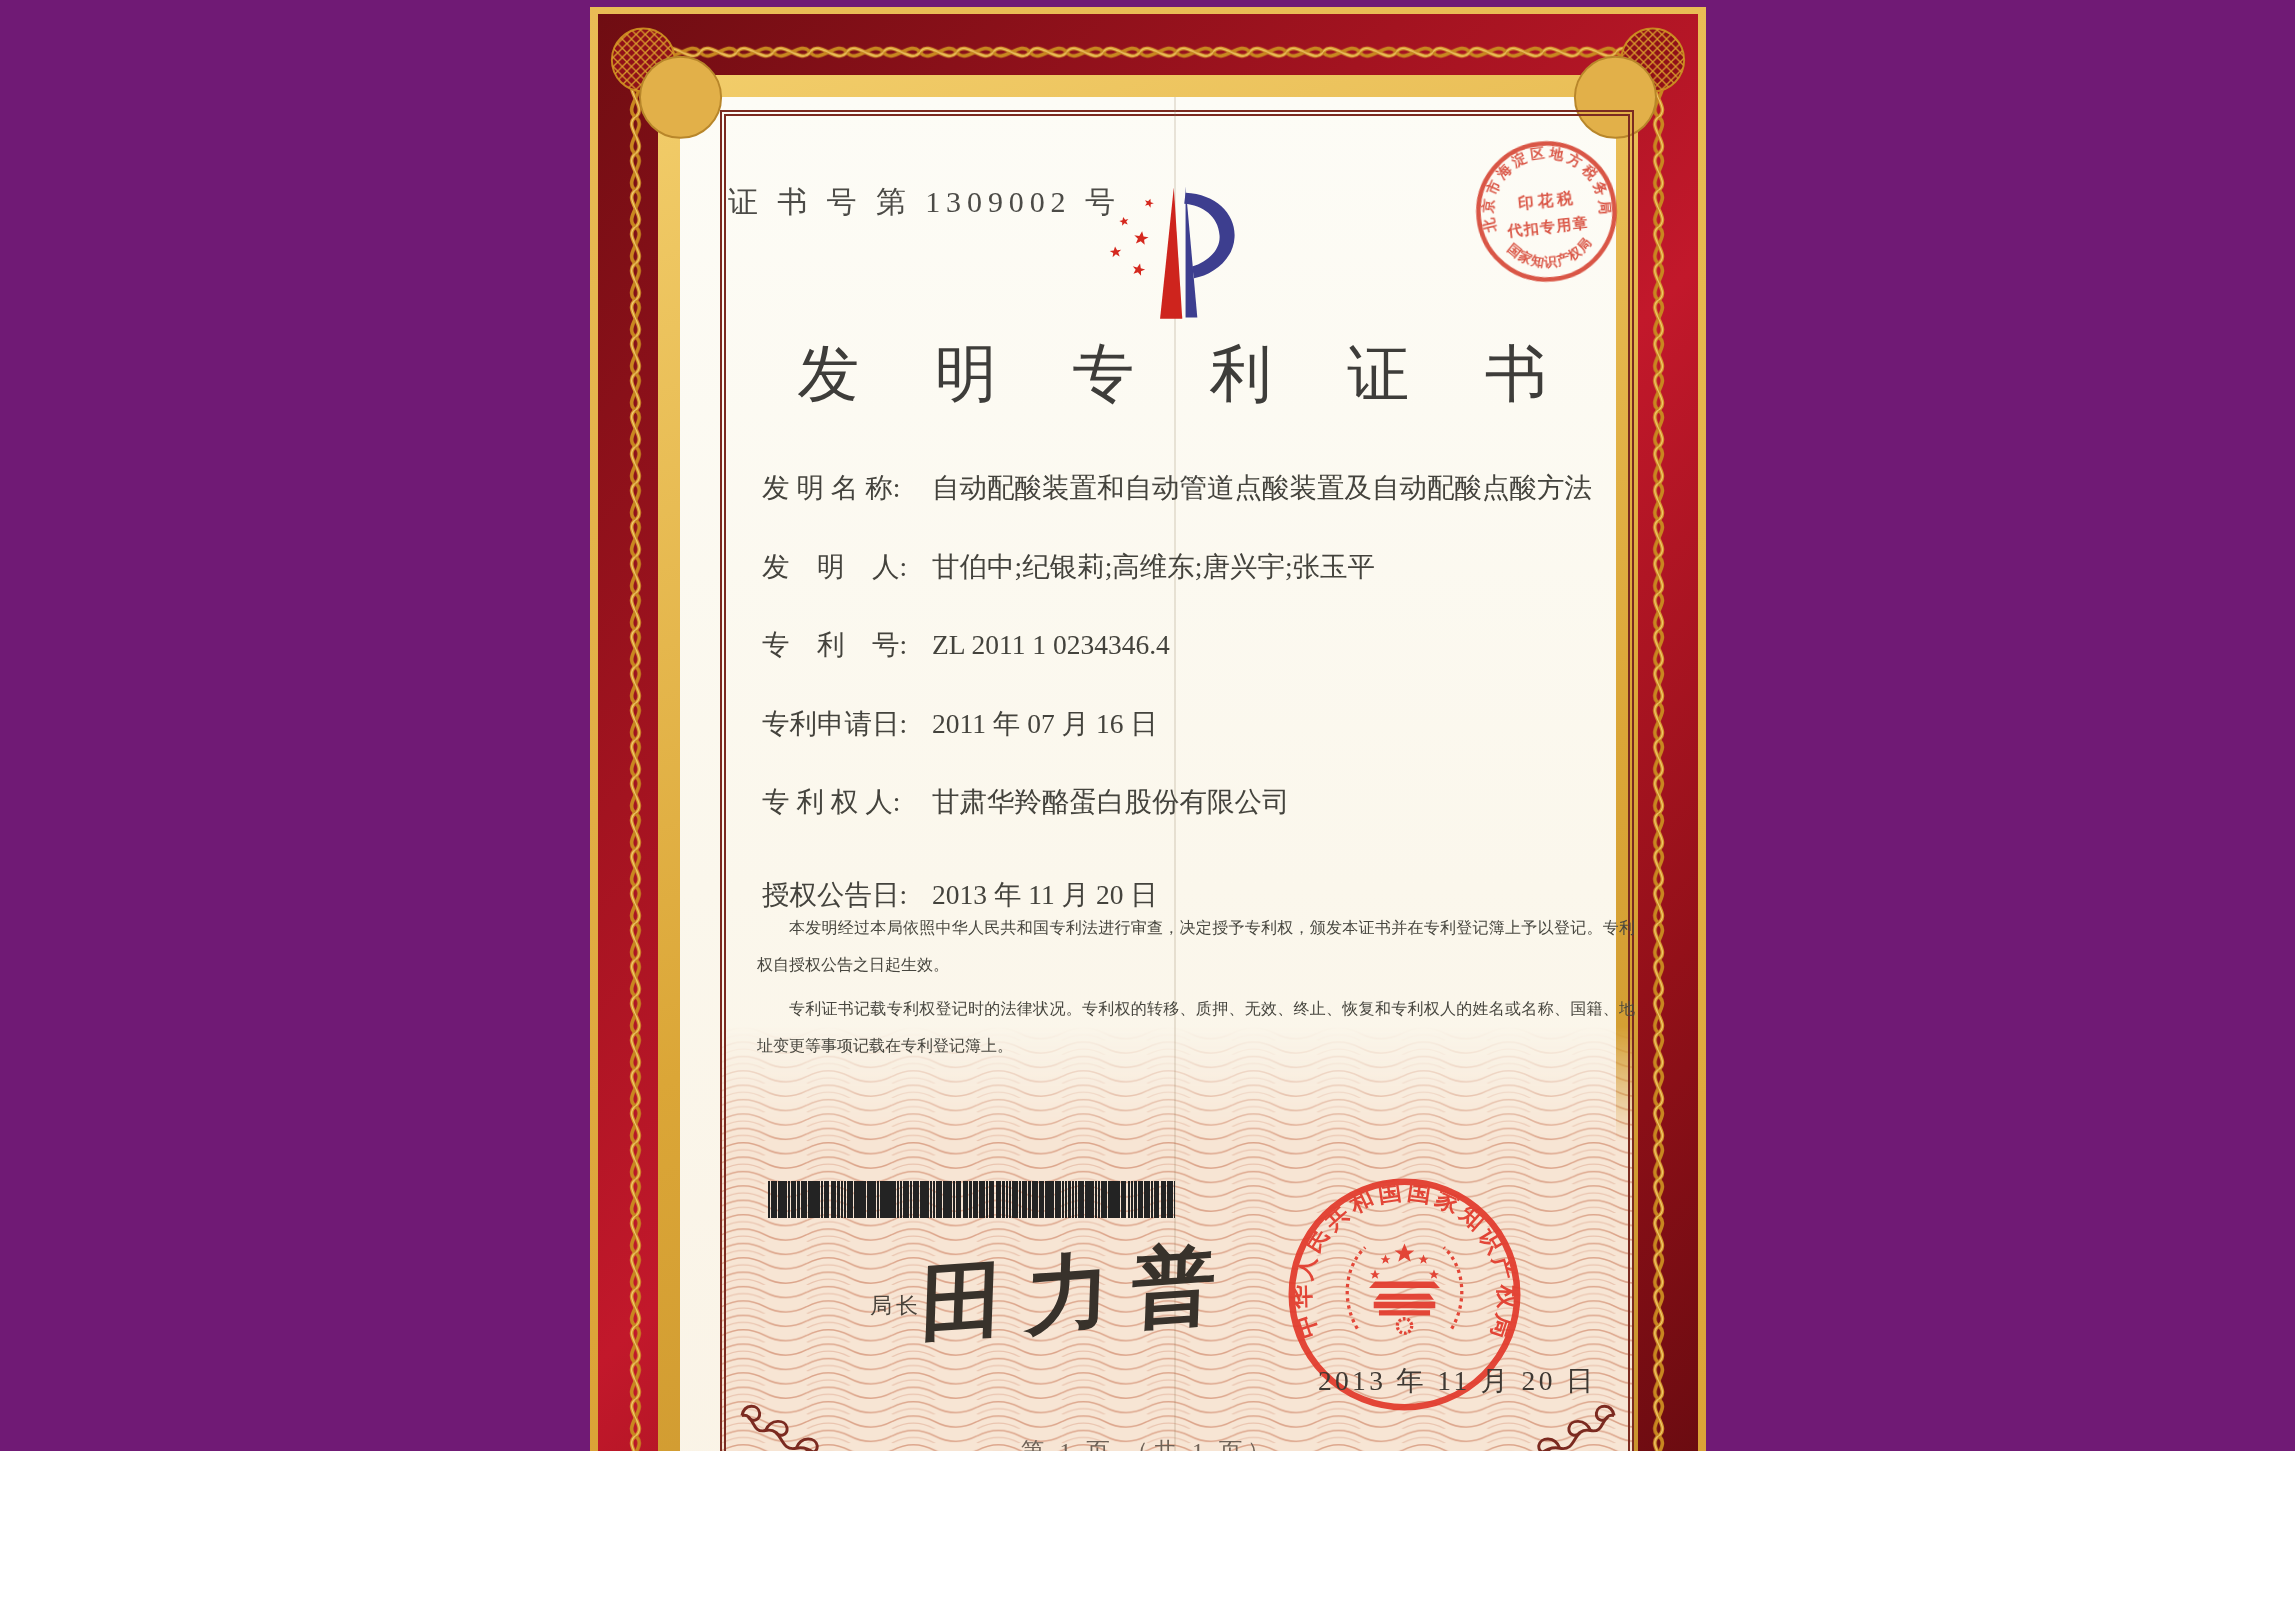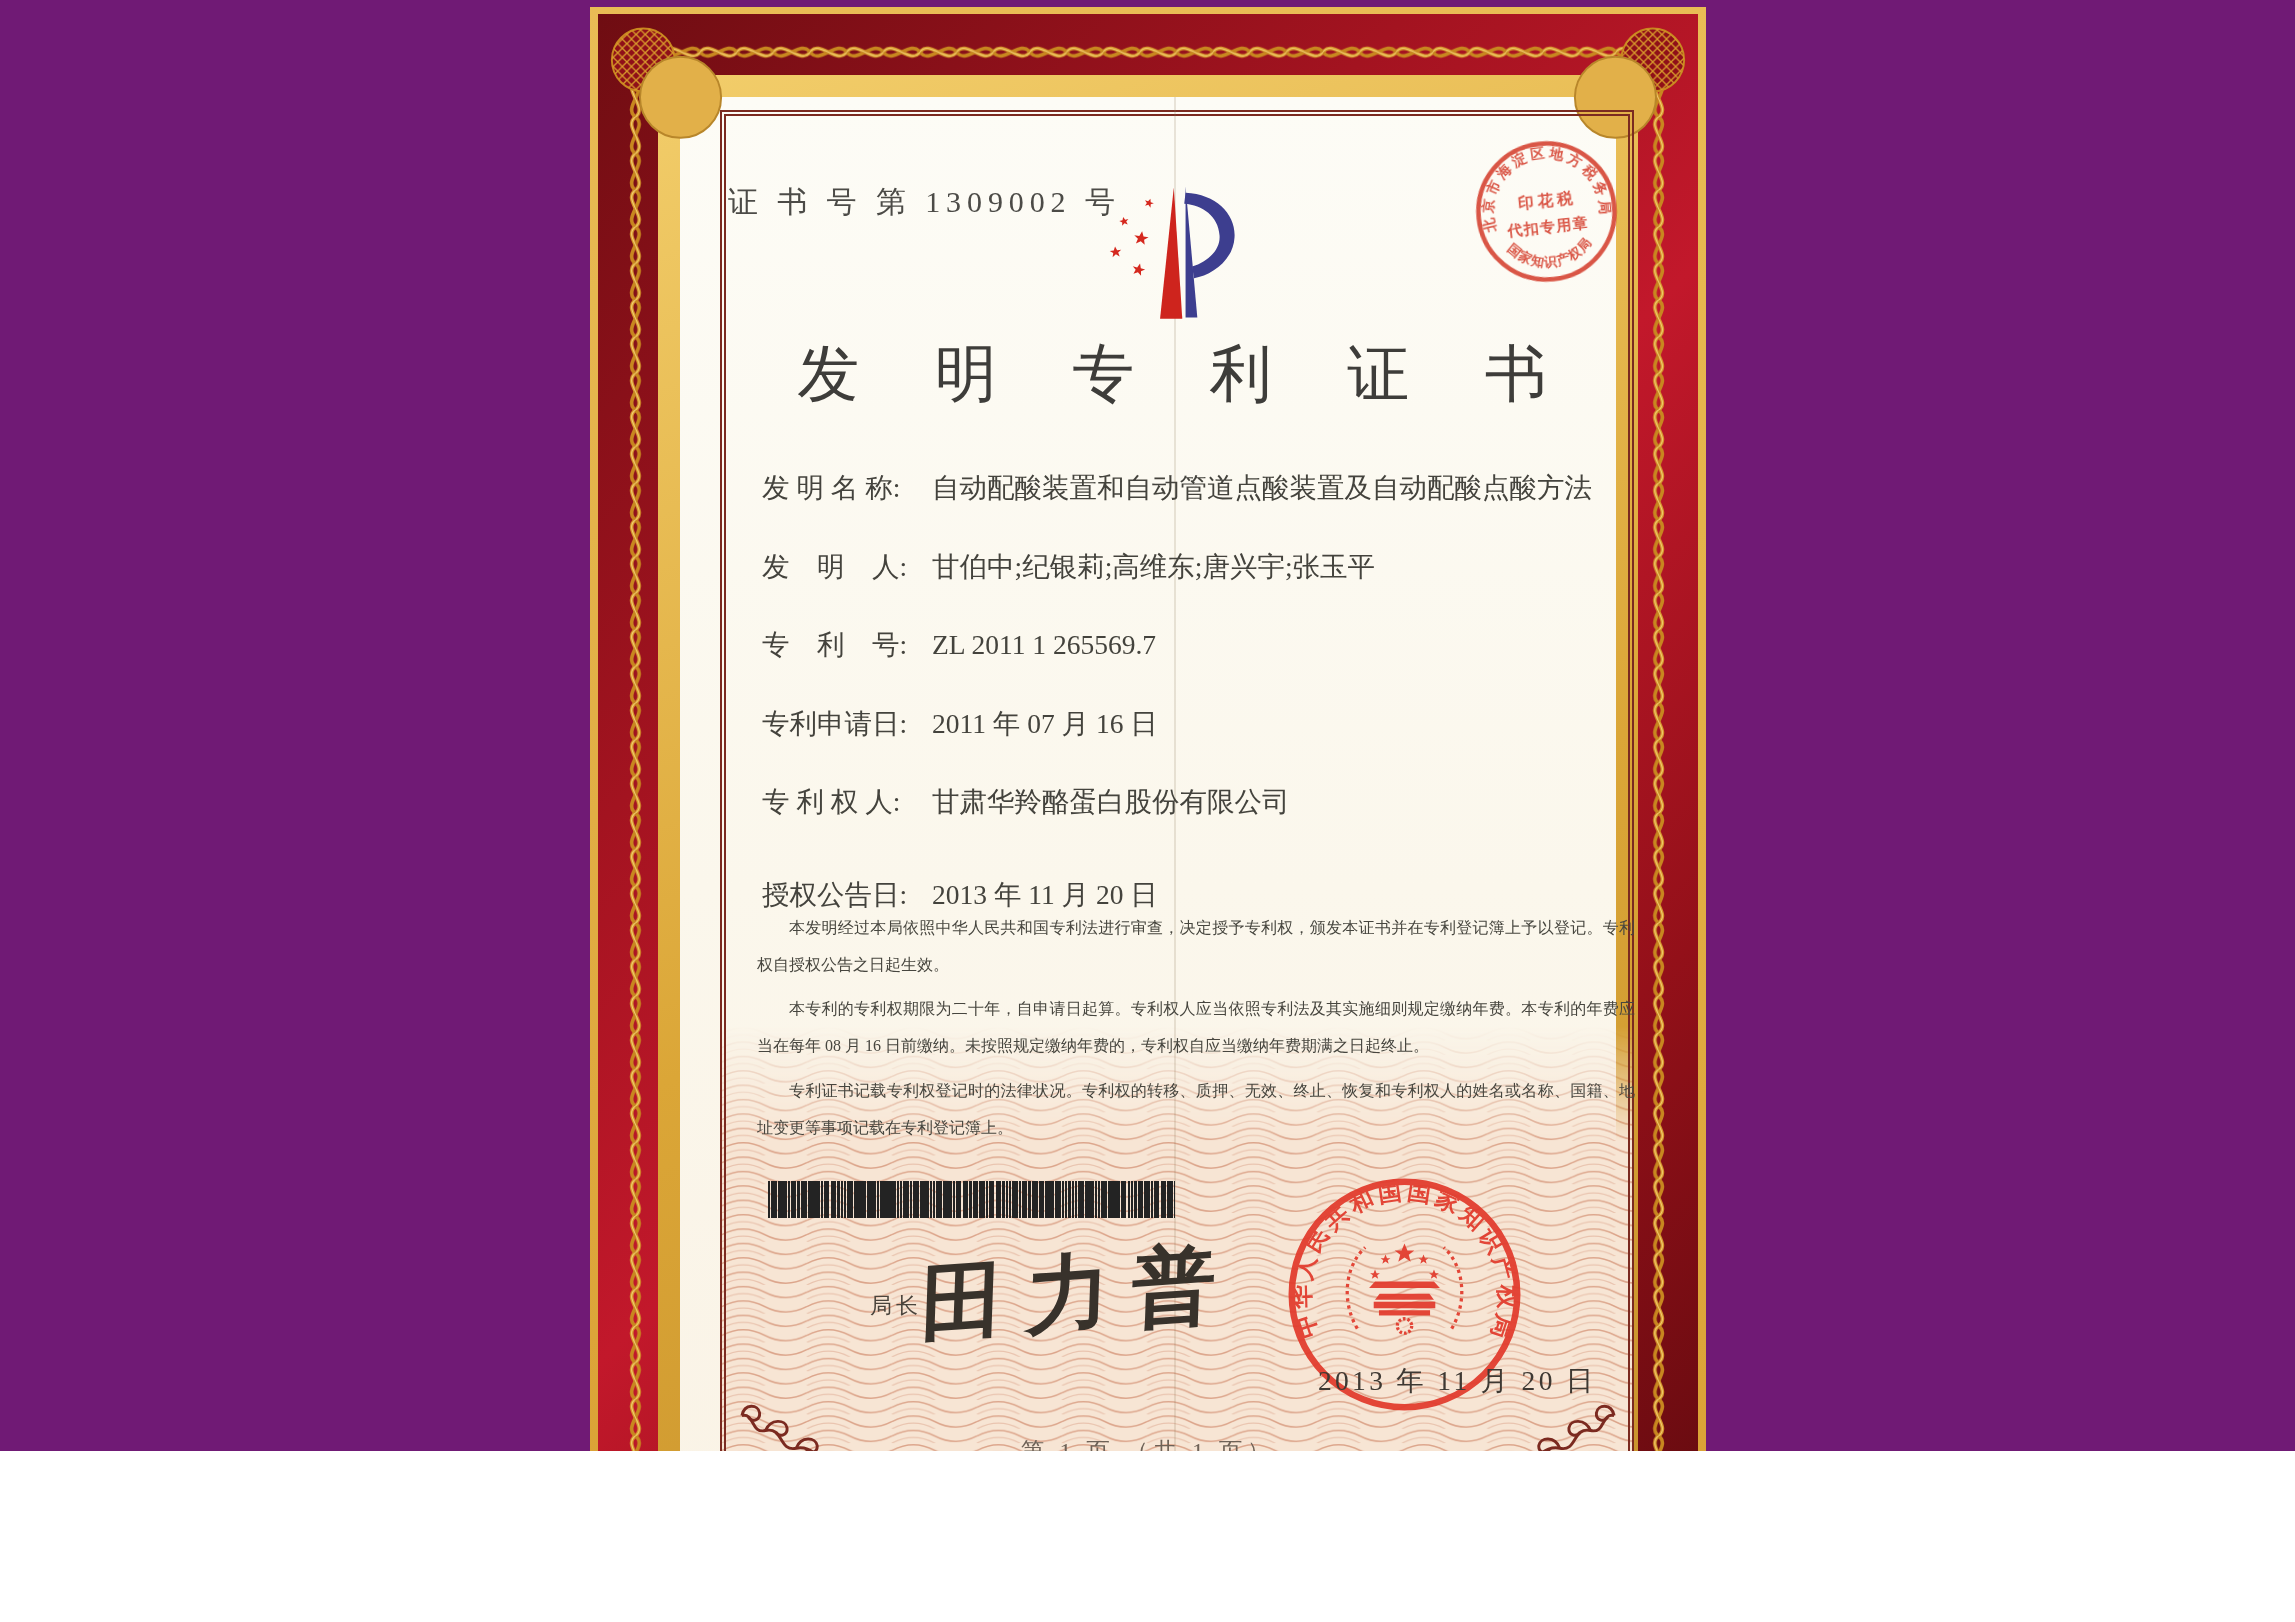--- a/index.html
+++ b/index.html
@@ -155,36 +155,35 @@
     <div id="title" class="abs content">发 明 专 利 证 书</div>
 
     <div id="fields" class="abs content">
       <div class="frow" style="top:0">
         <span class="flabel">发 明 名 称:</span><span>自动配酸装置和自动管道点酸装置及自动配酸点酸方法</span>
       </div>
       <div class="frow" style="top:79px">
         <span class="flabel">发　明　人:</span><span>甘伯中;纪银莉;高维东;唐兴宇;张玉平</span>
       </div>
       <div class="frow" style="top:157px">
-        <span class="flabel">专　利　号:</span><span>ZL 2011 1 265569.7</span>
+        <span class="flabel">专　利　号:</span><span>ZL 2011 1 0234346.4</span>
       </div>
       <div class="frow" style="top:236px">
         <span class="flabel">专利申请日:</span><span>2011 年 07 月 16 日</span>
       </div>
       <div class="frow" style="top:314px">
         <span class="flabel">专 利 权 人:</span><span>甘肃华羚酪蛋白股份有限公司</span>
       </div>
       <div class="frow" style="top:407px">
         <span class="flabel">授权公告日:</span><span>2013 年 11 月 20 日</span>
       </div>
     </div>
 
     <div id="paragraphs" class="abs content">
       <p>本发明经过本局依照中华人民共和国专利法进行审查，决定授予专利权，颁发本证书并在专利登记簿上予以登记。专利权自授权公告之日起生效。</p>
-      <p>本专利的专利权期限为二十年，自申请日起算。专利权人应当依照专利法及其实施细则规定缴纳年费。本专利的年费应当在每年 08 月 16 日前缴纳。未按照规定缴纳年费的，专利权自应当缴纳年费期满之日起终止。</p>
       <p>专利证书记载专利权登记时的法律状况。专利权的转移、质押、无效、终止、恢复和专利权人的姓名或名称、国籍、地址变更等事项记载在专利登记簿上。</p>
     </div>
 
     <div id="barcode" class="abs"></div>
 
     <div id="sig-title" class="abs content">局长</div>
     <div id="sig-name" class="abs content">田力普</div>
 
     <svg id="seal" class="abs" viewBox="0 0 380 380">
       <defs>

